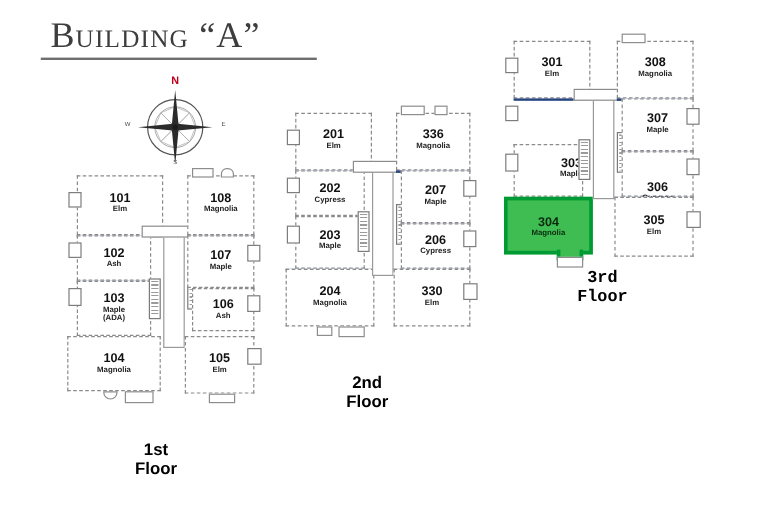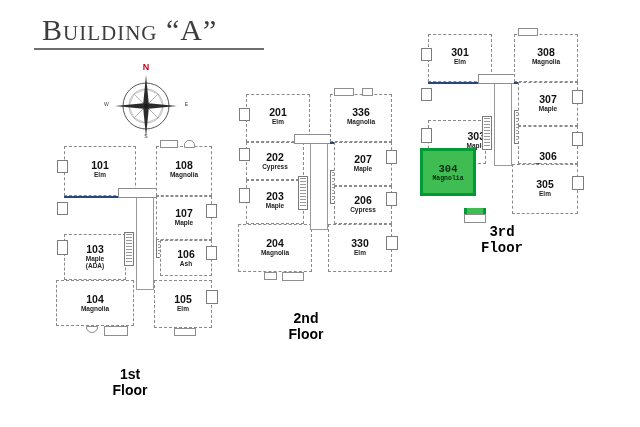--- a/index.html
+++ b/index.html
@@ -182,20 +182,26 @@
   <div class="unit unit-dash" style="left:8px; top:6px; width:72px; height:50px;">
     <div class="unit-label" style="top:13px;">
       <span class="unit-num">101</span>
       <span class="unit-name">Elm</span>
     </div>
   </div>
   <div class="win" style="left:1px; top:20px; width:11px; height:13px;"></div>
 
   <div class="demise" style="left:8px; top:56px; width:72px;"></div>
 
+  <div class="unit unit-dash" style="left:8px; top:56px; width:62px; height:38px;">
+    <div class="unit-label" style="top:9px;">
+      <span class="unit-num">102</span>
+      <span class="unit-name">Ash</span>
+    </div>
+  </div>
   <div class="win" style="left:1px; top:62px; width:11px; height:13px;"></div>
 
   <div class="demise" style="left:8px; top:94px; width:62px;"></div>
 
   <div class="unit unit-dash" style="left:8px; top:94px; width:62px; height:46px;">
     <div class="unit-label" style="top:9px;">
       <span class="unit-num">103</span>
       <span class="unit-name">Maple</span>
       <span class="unit-name" style="margin-top:0;">(ADA)</span>
     </div>
@@ -376,21 +382,21 @@
   <div class="demise" style="left:8px; top:92px; width:58px;"></div>
 
   <div class="unit unit-dash" style="left:8px; top:92px; width:58px; height:44px;">
     <div class="unit-label" style="top:10px;text-align:right;">
       <span class="unit-num">303</span>
       <span class="unit-name">Maple</span>
     </div>
   </div>
   <div class="win" style="left:1px; top:100px; width:11px; height:15px;"></div>
 
-  <div class="unit highlight" style="left:0px; top:120px; width:56px; height:48px;font-family:Liberation Mono, monospace;">
+  <div class="unit highlight" style="left:0px; top:136px; width:74px; height:48px;">
     <div class="unit-label" style="top:13px;">
       <span class="unit-num">304</span>
       <span class="unit-name">Magnolia</span>
     </div>
   </div>
   <div style="position:absolute;left:44px;top:180px;width:22px;height:9px;background:#3fbd52;border:3px solid #009b34;border-top:none;box-sizing:border-box;"></div>
   <div class="bump" style="left:44px; top:186px; width:22px; height:9px;"></div>
 
   <div class="corridor" style="left:74px; top:50px; width:18px; height:88px;"></div>
   <div class="stair" style="left:62px; top:88px; width:10px; height:34px;">

